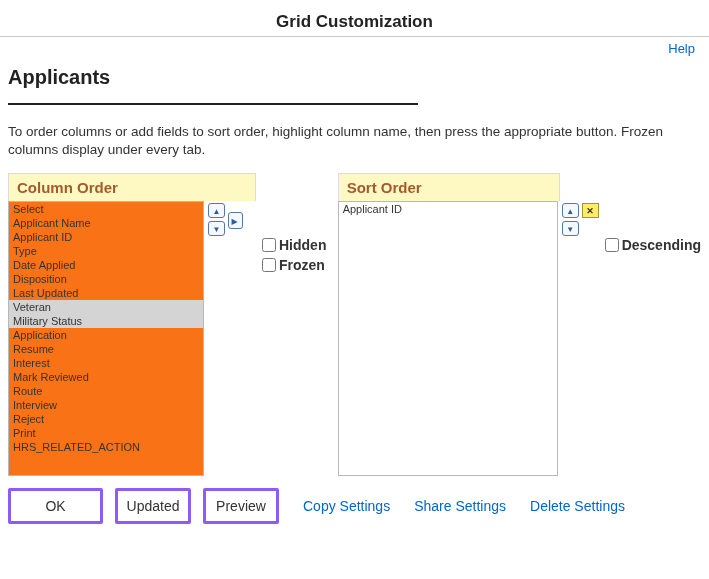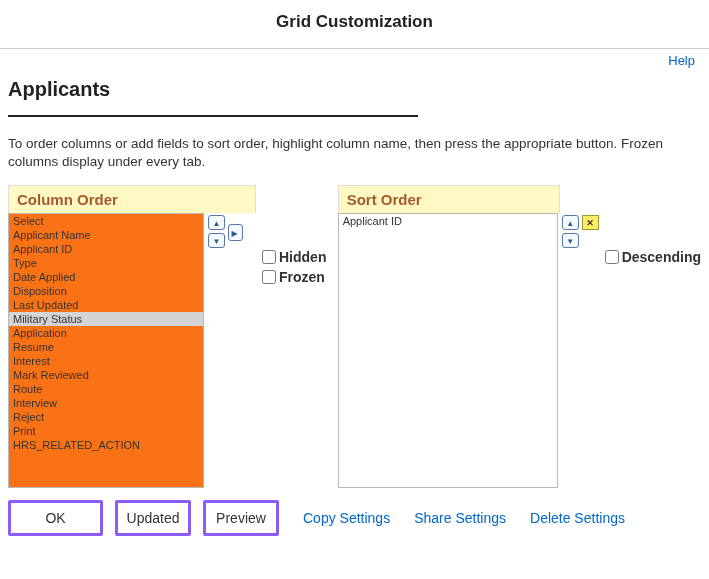--- a/index.html
+++ b/index.html
@@ -9,21 +9,21 @@
     font-family: Arial, Helvetica, sans-serif;
     font-size: 12px;
     color: #333;
     background: #fff;
     width: 709px;
   }
   .title-bar {
     text-align: center;
     font-weight: bold;
     font-size: 17px;
-    padding: 12px 0 16px 0;
+    padding: 12px 0 4px 0;
     border-bottom: 1px solid #ccc;
     color: #222;
   }
   .help-link {
     text-align: right;
     padding: 4px 14px 0 0;
   }
   .help-link a {
     color: #0066cc;
     text-decoration: none;
@@ -193,20 +193,21 @@
       <div class="col-header col-order-block">Column Order</div>
       <div class="listwrap">
         <div class="listbox" id="column-list">
             <div class="item">Select</div>
             <div class="item">Applicant Name</div>
             <div class="item">Applicant ID</div>
             <div class="item">Type</div>
             <div class="item">Date Applied</div>
             <div class="item">Disposition</div>
             <div class="item">Last Updated</div>
+            <div class="item sel">Veteran</div>
             <div class="item sel">Military Status</div>
             <div class="item">Application</div>
             <div class="item">Resume</div>
             <div class="item">Interest</div>
             <div class="item">Mark Reviewed</div>
             <div class="item">Route</div>
             <div class="item">Interview</div>
             <div class="item">Reject</div>
             <div class="item">Print</div>
             <div class="item">HRS_RELATED_ACTION</div>

